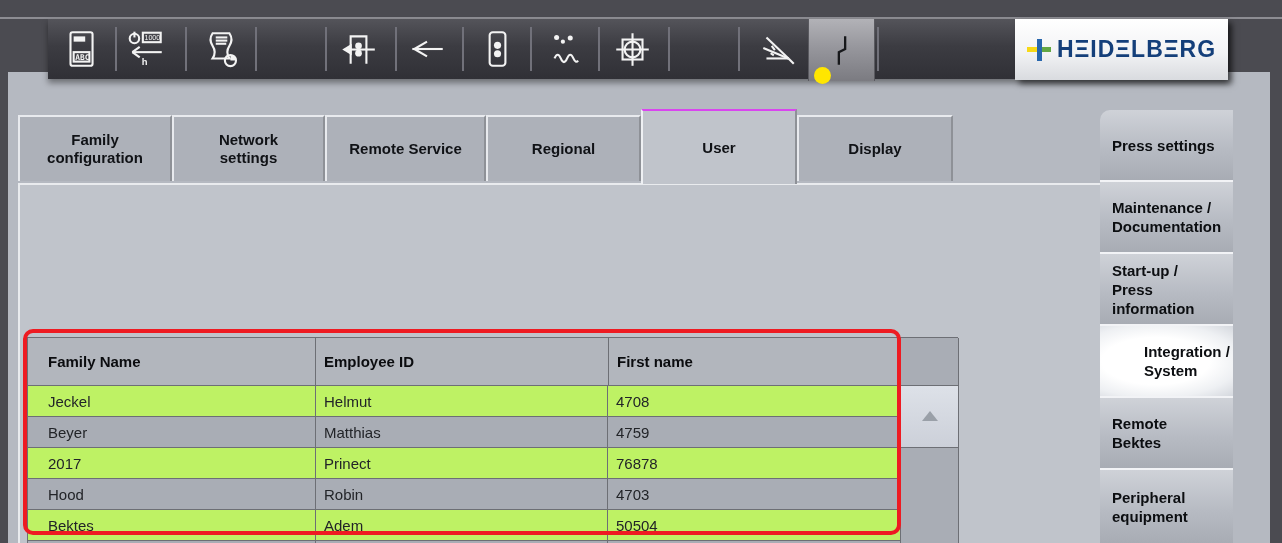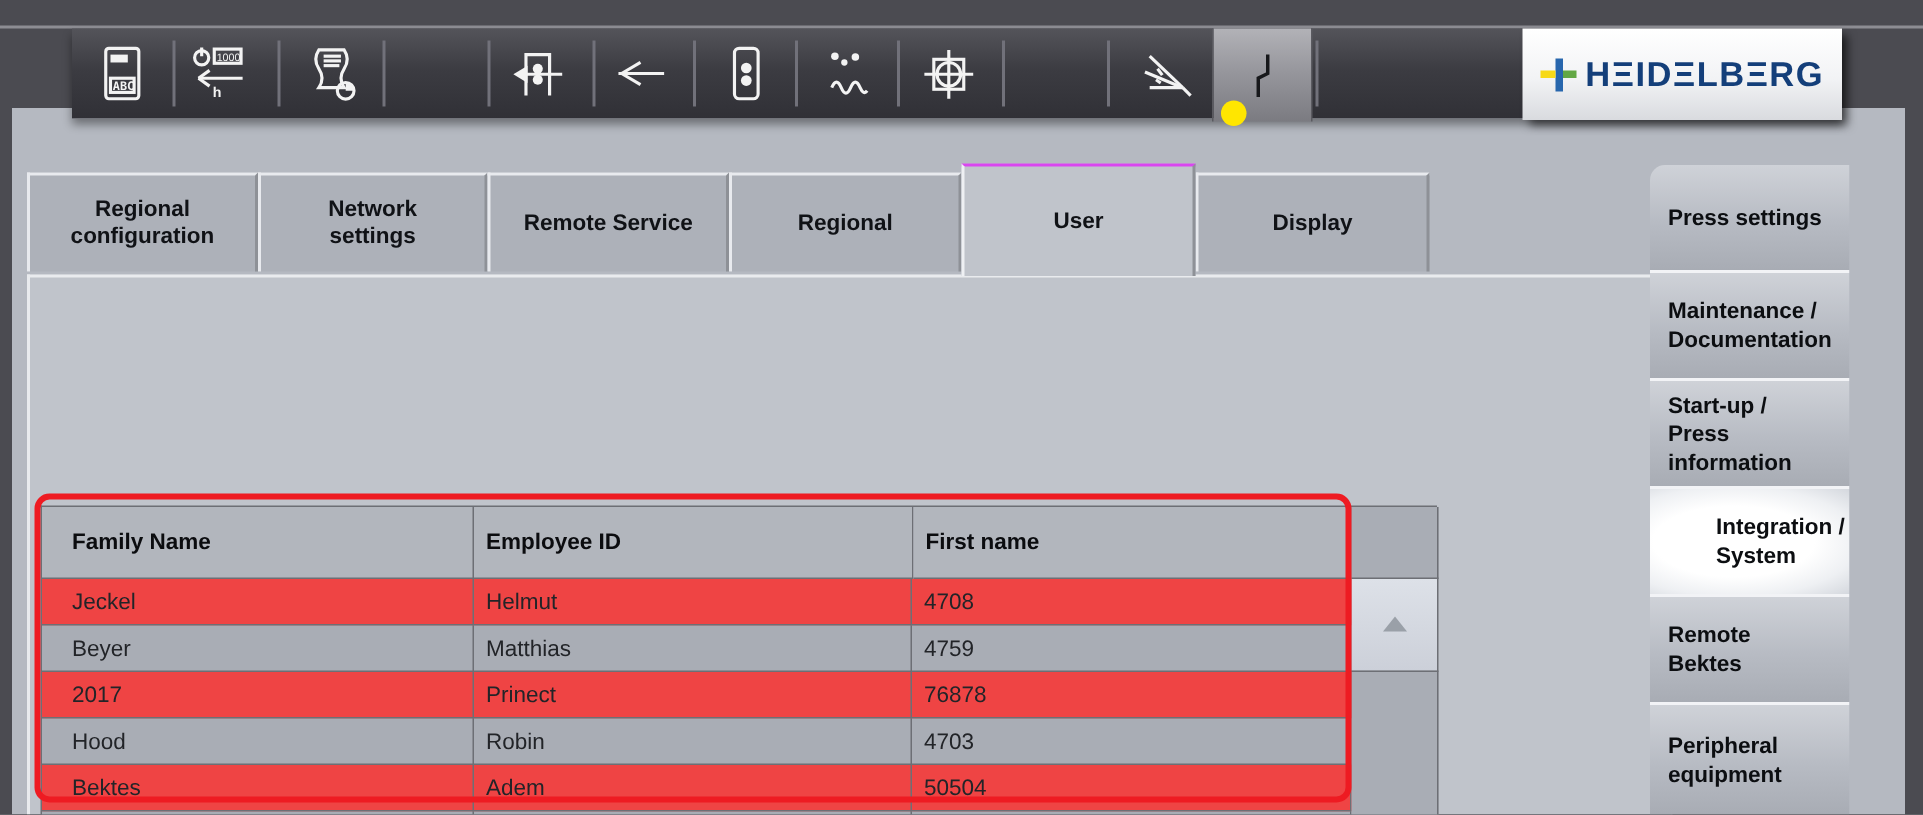--- a/index.html
+++ b/index.html
@@ -92,21 +92,21 @@
     font-size:15px; color:#222428;
   }
   .t-row { display:flex; }
   .t-cell {
     border-right:1px solid #6d6f75; border-bottom:1px solid #6d6f75;
     display:flex; align-items:center; padding-left:8px;
   }
   .c1 { width:288px;padding-left:20px; } .c2 { width:292px; } .c3 { width:293px; }
   .t-head { height:48px; font-weight:bold; color:#0b0c0f; background:#b2b6bd; }
   .t-body { height:31px; }
-  .row-light { background:#ef4444;align-items:flex-end; }
+  .row-light { background:#bef264;align-items:flex-end; }
   .row-dark  { background:#a9adb5; }
   .scroll-col { position:absolute; left:873px; top:0; width:58px; height:240px; }
   .scroll-head { height:48px; background:#a9adb5; border-right:1px solid #6d6f75; border-bottom:1px solid #6d6f75; }
   .scroll-up {
     height:62px; background:linear-gradient(180deg,#dde1e8 0%,#ccd0d9 100%);
     border-right:1px solid #6d6f75; border-bottom:1px solid #6d6f75;
     display:flex; align-items:center; justify-content:center;
   }
   .scroll-track { height:130px; background:#a9adb5; border-right:1px solid #6d6f75; }
   
@@ -255,21 +255,21 @@
       <div class="v" style="background:#2766ad"></div>
       <div class="h-l" style="background:#f7d917"></div>
       <div class="h-r" style="background:#62a744"></div>
     </div>
     <div class="logo-text" style="color:#143f7a">HΞIDΞLBΞRG</div>
   </div>
 
   <div class="panel"></div>
 
   <div class="tab" style="left:18px;width:154px">
-      <span>Regional configuration</span>
+      <span>Family configuration</span>
     </div>
   <div class="tab" style="left:172px;width:153px">
       <span>Network settings</span>
     </div>
   <div class="tab" style="left:325px;width:161px">
       <span>Remote Service</span>
     </div>
   <div class="tab" style="left:486px;width:155px">
       <span>Regional</span>
     </div>

